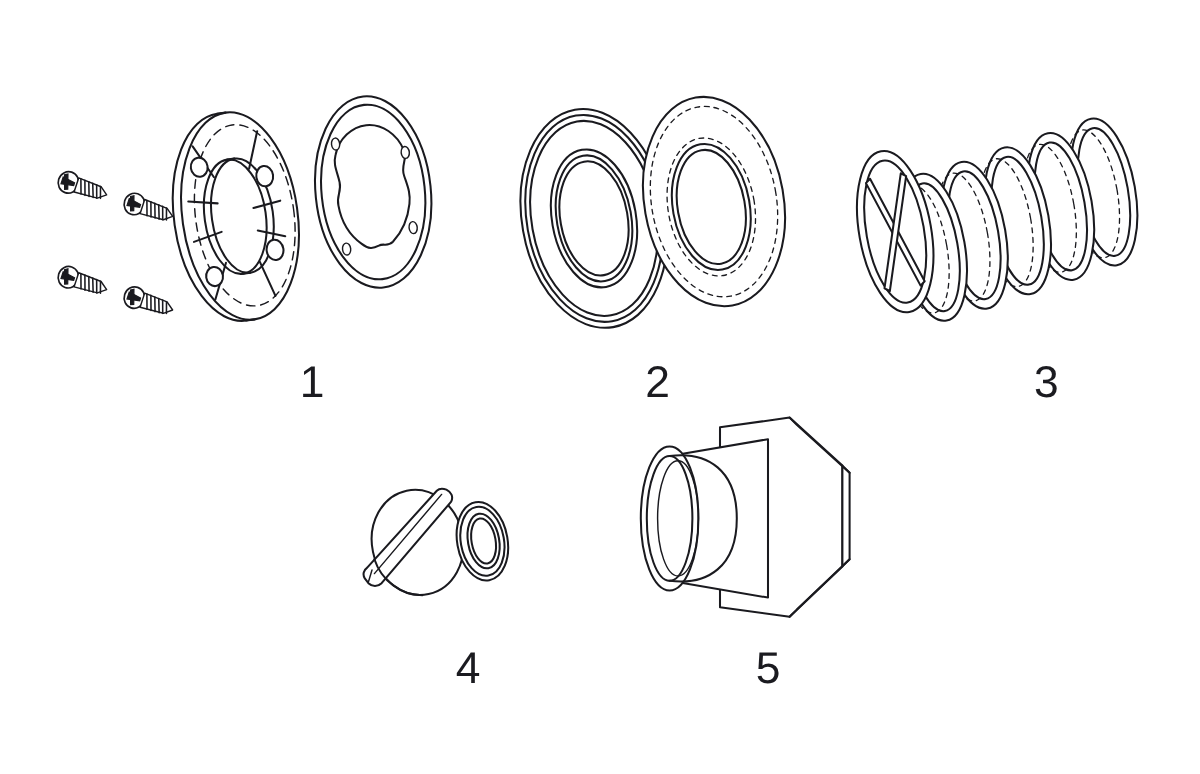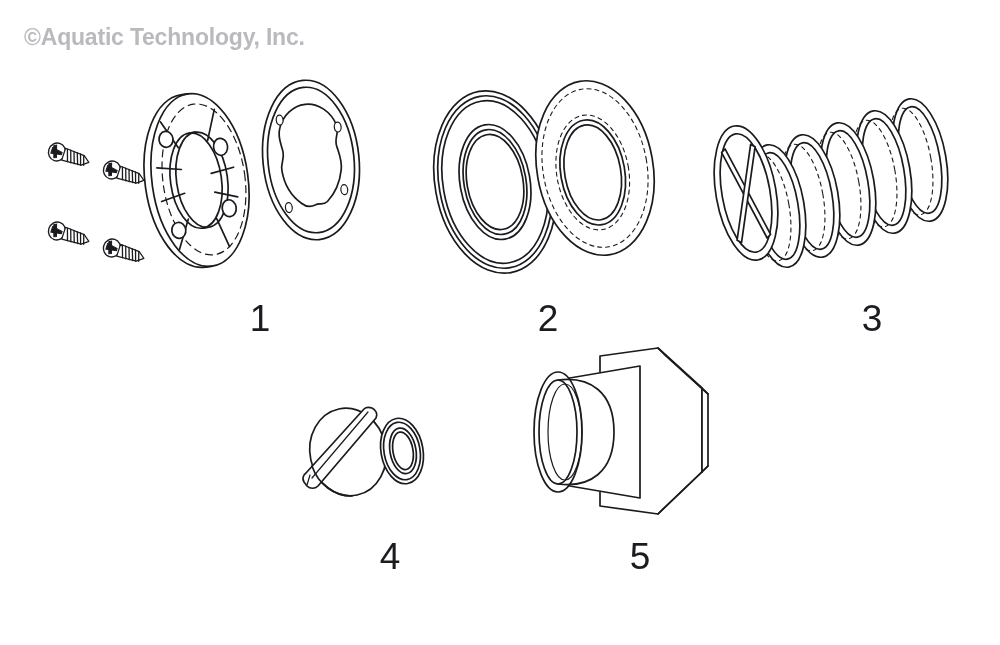--- a/index.html
+++ b/index.html
@@ -107,21 +107,20 @@
     stroke: #1a1a1f;
     stroke-width: 1.3;
     stroke-linecap: round;
   }
 </style>
 </head>
 <body>
 
 <div id="diagram-page">
 
-  <div id="copyright-notice">©Aquatic Technology, Inc.</div>
 
   <svg id="artwork" viewBox="0 0 1000 645" xmlns="http://www.w3.org/2000/svg">
 
     <g>
 
       <g transform="translate(57,152) rotate(18)">
         <ellipse class="screw-head" cx="0" cy="0" rx="8.5" ry="9"></ellipse>
         <path class="screw-dark" d="M -5.5 -3 L 5 -1.2 L 5 1.2 L -5.5 3 Z"></path>
         <path class="screw-dark" d="M -2.5 -6.5 L 1.2 5.5 L -1.2 6.5 L -5 -5 Z"></path>
         <path class="ln-fill-thin" d="M 7 -6.2 L 27 -5.0 L 33.5 0 L 27 5.0 L 7 6.2 Z"></path>

